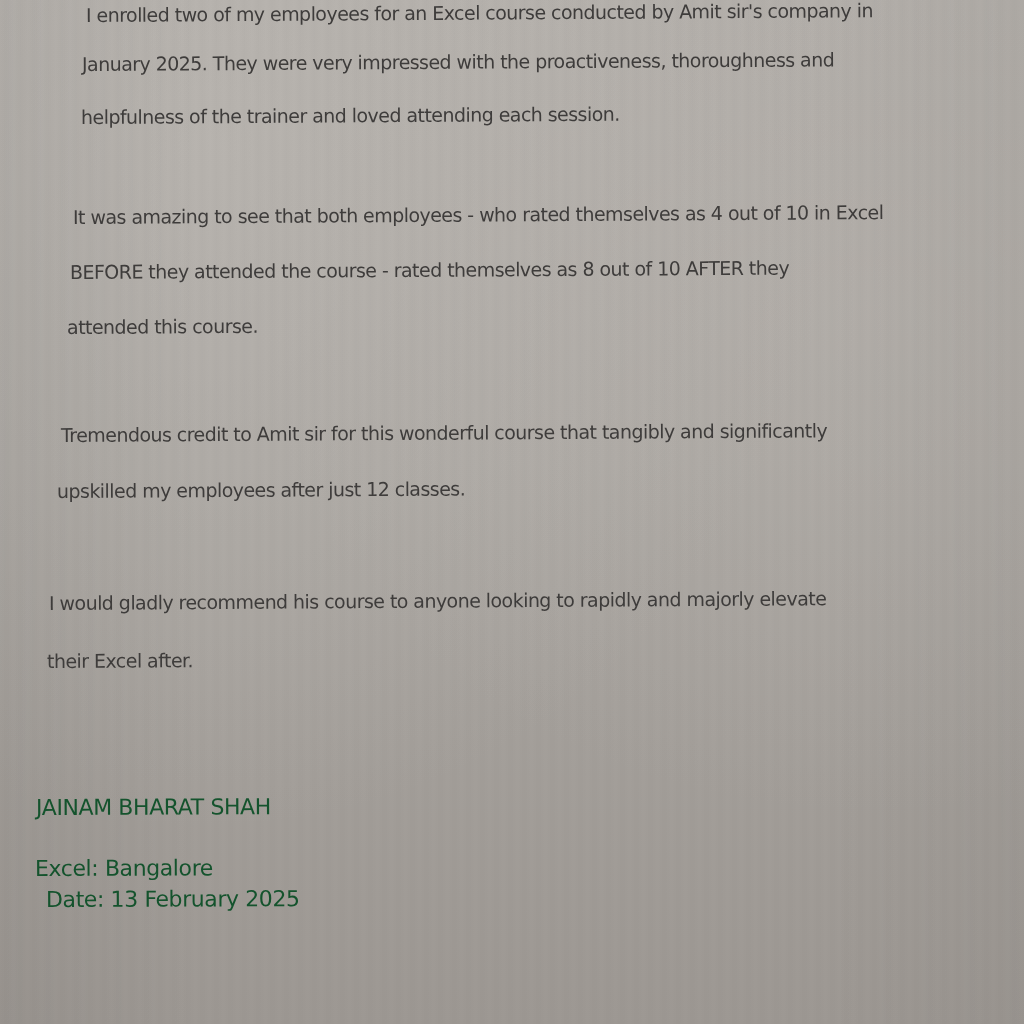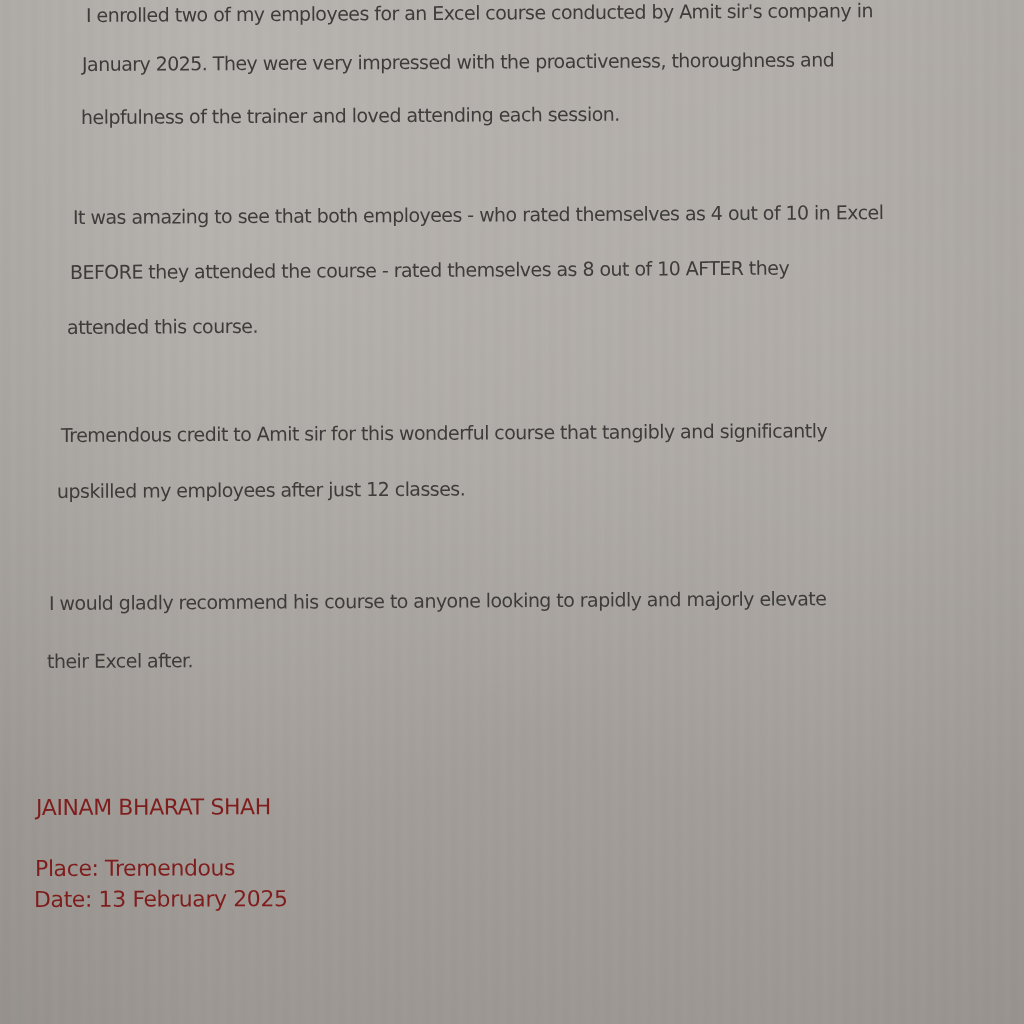--- a/index.html
+++ b/index.html
@@ -36,21 +36,21 @@
       transform-origin: left center;
       transform: rotate(-0.35deg);
       color: #3e3c3b;
     }
     .signature {
       position: absolute;
       white-space: nowrap;
       font-size: 22px;
       letter-spacing: -0.4px;
       line-height: 1;
-      color: #7f1d1d;
+      color: #14532d;
       transform-origin: left center;
       transform: rotate(-0.2deg);
     }
   </style>
 </head>
 <body>
 
 <div class="paper-shade"></div>
 
 <div>
@@ -73,15 +73,15 @@
   </div>
 
   <div>
     <div class="line" style="left:49px; top:594px;">I would gladly recommend his course to anyone looking to rapidly and majorly elevate</div>
     <div class="line" style="left:47px; top:652px;">their Excel after.</div>
   </div>
 </div>
 
 <div>
   <div class="signature" style="left:36px; top:797px;">JAINAM BHARAT SHAH</div>
-  <div class="signature" style="left:35px; top:858px;">Place: Tremendous</div>
-  <div class="signature" style="left:34px; top:889px;">Date:  13 February 2025</div>
+  <div class="signature" style="left:35px; top:858px;">Excel: Bangalore</div>
+  <div class="signature" style="left:46px; top:889px;">Date:  13 February 2025</div>
 </div>
 
 </body></html>

